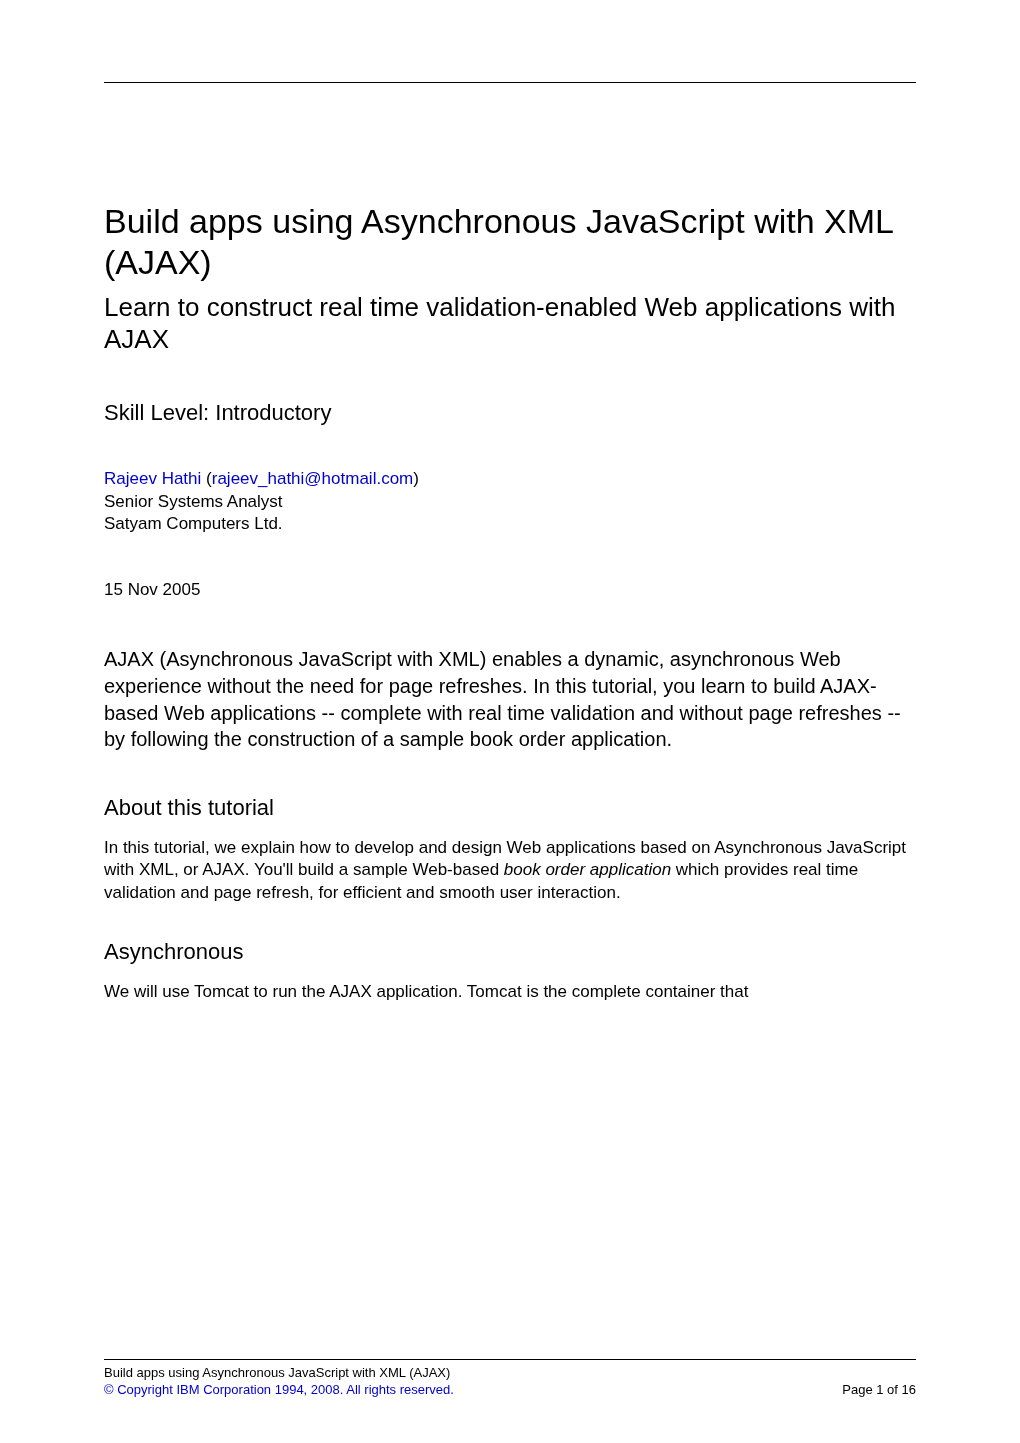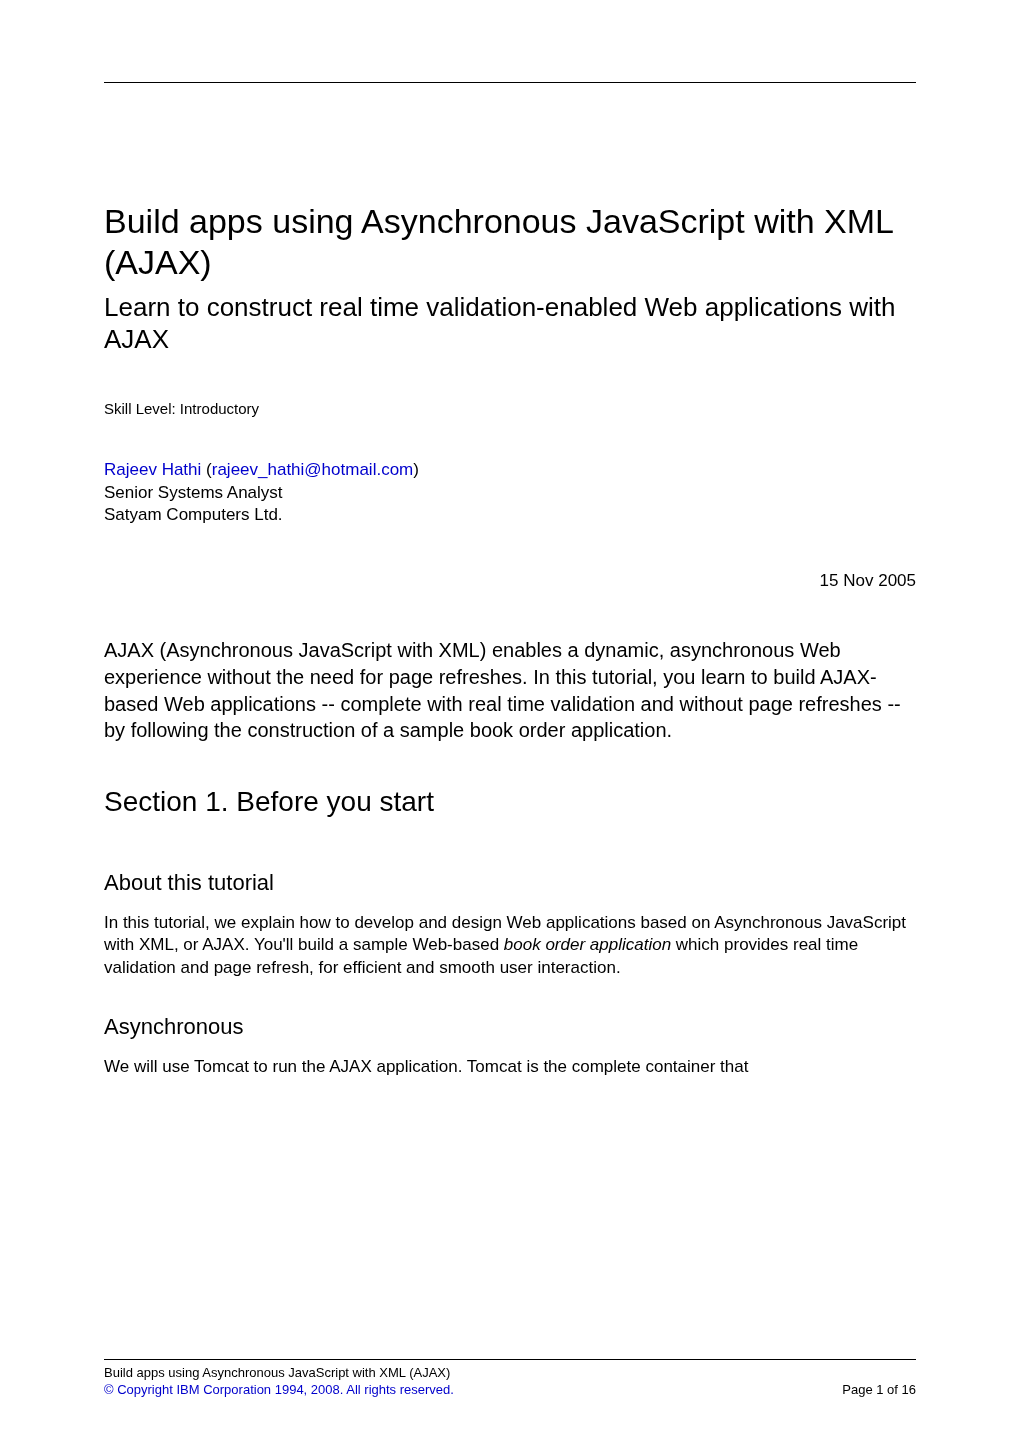--- a/index.html
+++ b/index.html
@@ -28,41 +28,40 @@
     line-height: 1.2;
     margin-bottom: 8px;
   }
   .subtitle {
     font-size: 26px;
     font-weight: normal;
     line-height: 1.25;
     margin-bottom: 44px;
   }
   .skill-level {
-    font-size: 15px;
+    font-size: 22px;
     margin-bottom: 42px;
   }
   .author-block {
     font-size: 17px;
     line-height: 1.35;
     margin-bottom: 24px;
   }
   .author-line {
     display: block;
   }
   .link {
     color: #0000cc;
     text-decoration: none;
     cursor: pointer;
   }
   .pub-date {
     font-size: 17px;
     margin-top: 44px;
     margin-bottom: 46px;
-    text-align: right;
   }
   .abstract {
     font-size: 20px;
     line-height: 1.33;
     margin-bottom: 42px;
   }
   .section-head {
     font-size: 28px;
     font-weight: normal;
     margin-bottom: 52px;
@@ -123,21 +122,20 @@
       <span> (</span><a class="link">rajeev_hathi@hotmail.com</a><span>)</span>
     </span>
     <span class="author-line">Senior Systems Analyst</span>
     <span class="author-line">Satyam Computers Ltd.</span>
   </div>
 
   <div class="pub-date">15 Nov 2005</div>
 
   <p class="abstract">AJAX (Asynchronous JavaScript with XML) enables a dynamic, asynchronous Web experience without the need for page refreshes. In this tutorial, you learn to build AJAX-based Web applications -- complete with real time validation and without page refreshes -- by following the construction of a sample book order application.</p>
 
-  <h2 class="section-head">Section 1. Before you start</h2>
 
   <h3 class="subhead">About this tutorial</h3>
   <p class="body-para">
     <span>In this tutorial, we explain how to develop and design Web applications based on Asynchronous JavaScript with XML, or AJAX. You'll build a sample Web-based </span><span class="italic">book order application</span><span> which provides real time validation and page refresh, for efficient and smooth user interaction.</span>
   </p>
 
   <h3 class="subhead">Asynchronous</h3>
   <p class="body-para">We will use Tomcat to run the AJAX application. Tomcat is the complete container that</p>
 </div>
 

